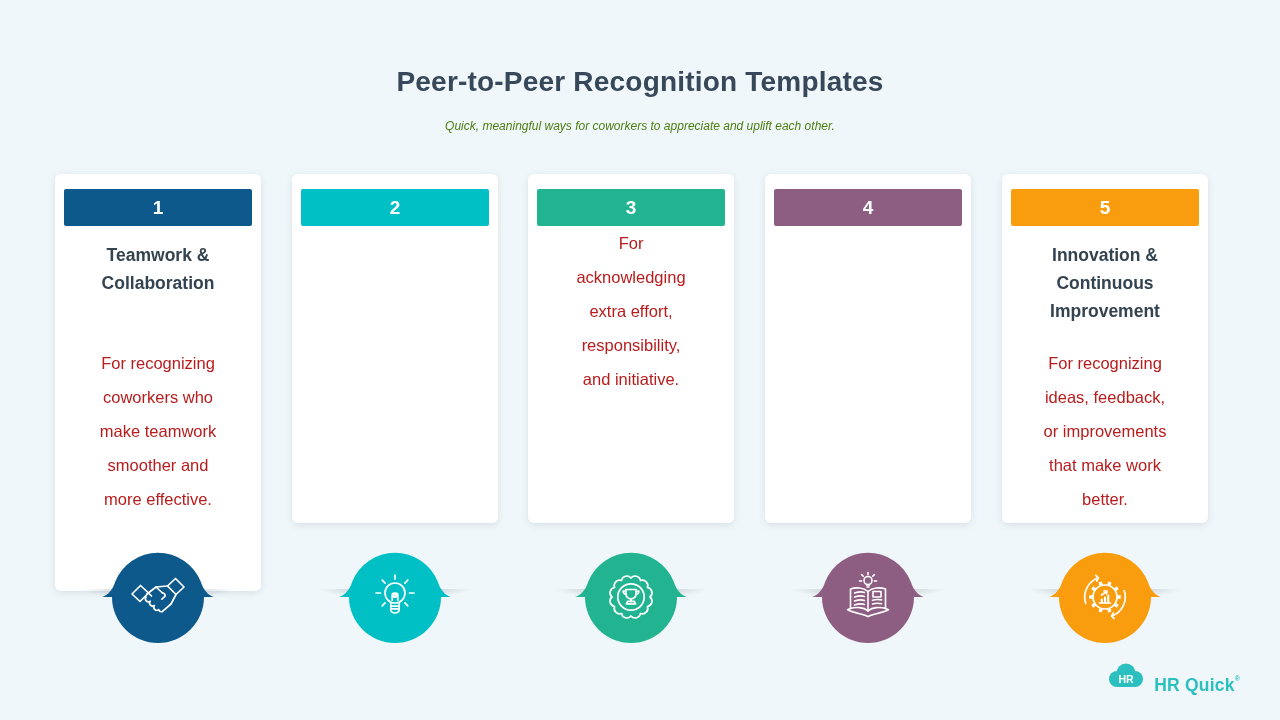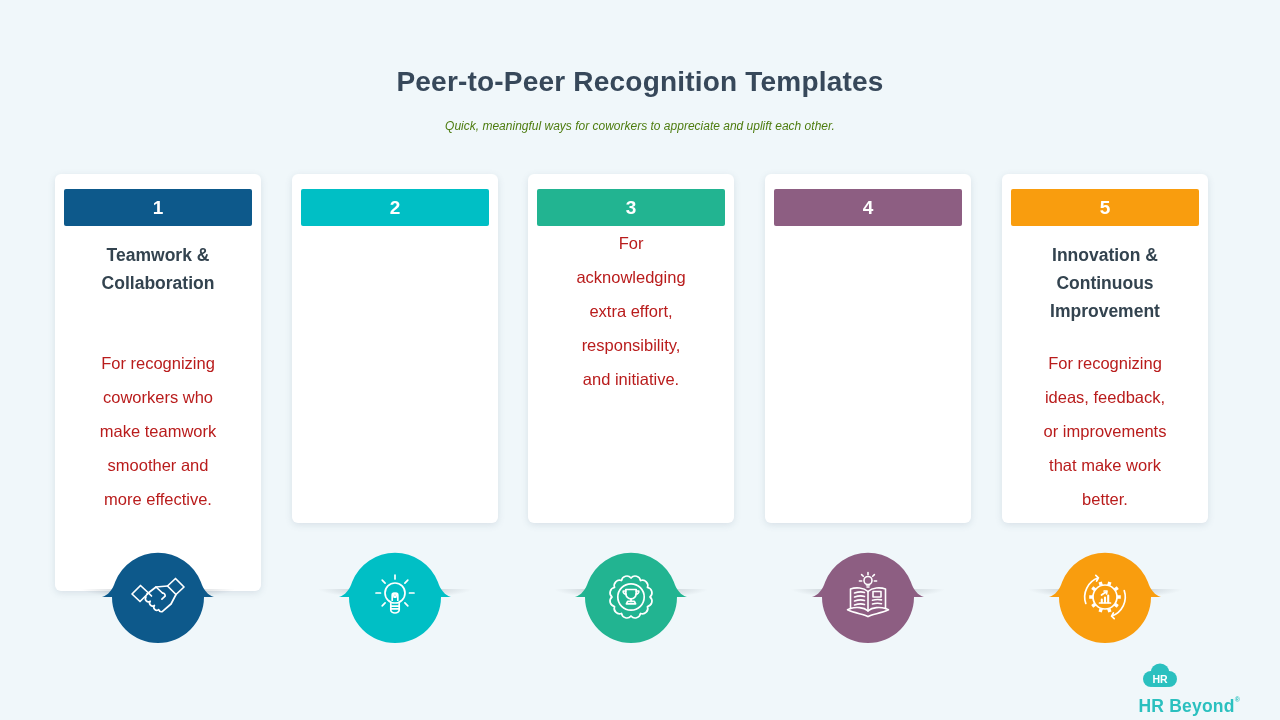--- a/index.html
+++ b/index.html
@@ -58,21 +58,21 @@
     background:radial-gradient(ellipse 52% 100% at 50% 0%,
                rgba(100,112,122,.50), rgba(100,112,122,0) 72%);
   }
   .badge {
     position:absolute; top:550px;
     width:114px; height:94px; z-index:3;
   }
   .badge svg { display:block; width:114px; height:94px; }
   .logo {
     position:absolute; top:662px; right:40px;
-    display:flex; align-items:flex-start; flex-direction:column;
+    display:flex; align-items:flex-end; gap:7px;
   }
   .logo-text {
     font-size:17.5px; font-weight:bold; letter-spacing:.2px;
   }
   .logo-reg { font-size:7px; vertical-align:10px; font-weight:bold; }
   
   .c0 { left:55px; }   .b0 { left:101px; }  .s0 { left:55px; }
   .c1 { left:292px; }  .b1 { left:338px; }  .s1 { left:292px; }
   .c2 { left:528px; }  .b2 { left:574px; }  .s2 { left:528px; }
   .c3 { left:765px; }  .b3 { left:811px; }  .s3 { left:765px; }
@@ -227,16 +227,16 @@
       <svg width="42" height="30" viewBox="0 0 42 30" xmlns="http://www.w3.org/2000/svg">
         <g fill="currentColor">
           <circle cx="12" cy="17" r="8"></circle>
           <circle cx="21" cy="11" r="9.5"></circle>
           <circle cx="30" cy="17" r="8"></circle>
           <rect x="11" y="14" width="20" height="11" rx="4"></rect>
         </g>
         <text x="21" y="21" text-anchor="middle" fill="#ffffff" font-family="Liberation Sans, DejaVu Sans, sans-serif" font-size="10.5" font-weight="bold">HR</text>
       </svg>
     </span>
-    <span class="logo-text" style="color: rgb(43, 192, 191);"><span>HR Beyond</span><span class="logo-reg">®</span></span>
+    <span class="logo-text" style="color: rgb(43, 192, 191);"><span>HR Quick</span><span class="logo-reg">®</span></span>
   </div>
 
 </div>
 
 </body></html>

